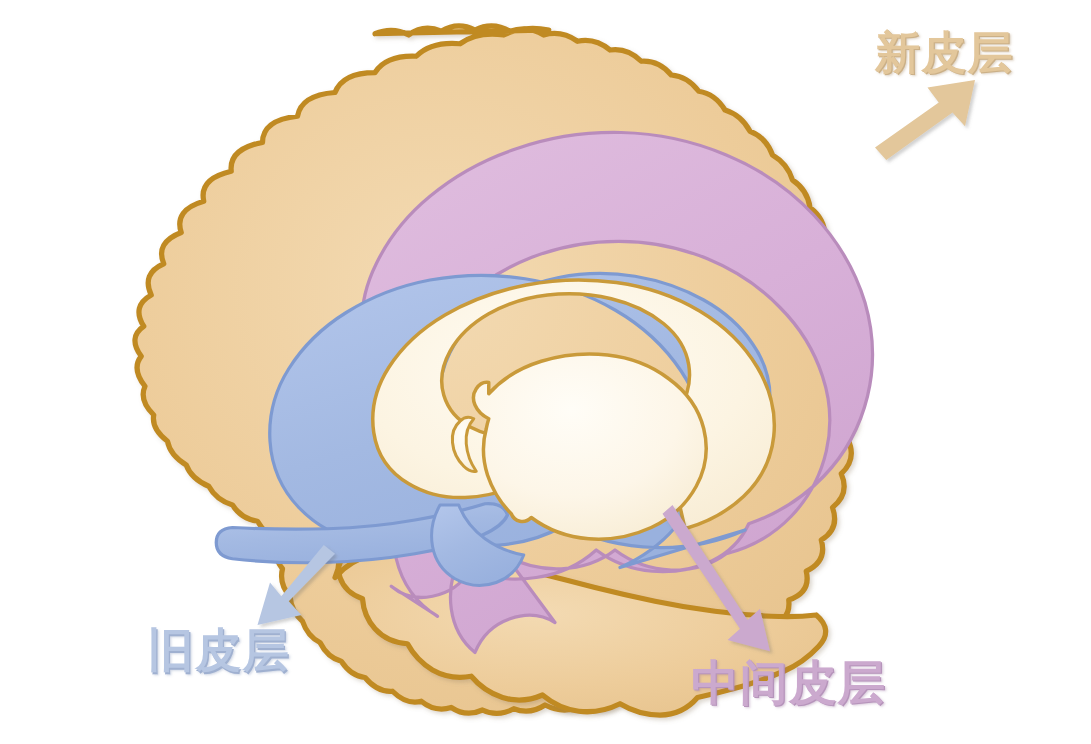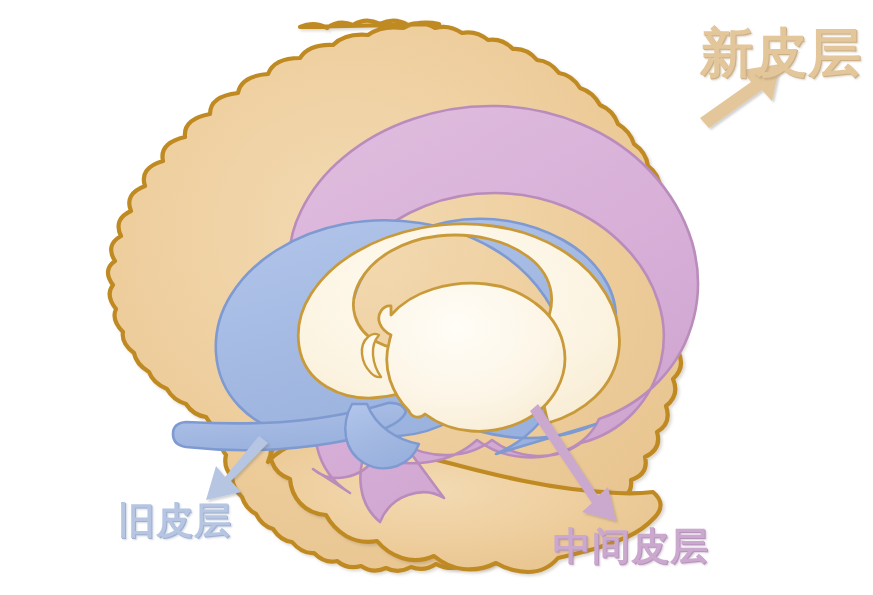--- a/index.html
+++ b/index.html
@@ -30,21 +30,21 @@
     position: absolute;
     font-family: "DejaVu Sans", "Liberation Sans", sans-serif;
     font-weight: 700;
     white-space: nowrap;
     letter-spacing: 1px;
     user-select: none;
   }
   #label-neocortex {
     left: 700px;
     top: 18px;
-    font-size: 53px;
+    font-size: 36px;
     color: #E3C79B;
     text-shadow: 1px 1px 0 #cbb087, 2px 2px 2px rgba(160,130,90,0.35);
   }
   #label-paleocortex {
     left: 118px;
     top: 496px;
     font-size: 37px;
     color: #B6C6E2;
     text-shadow: 1px 1px 0 #9fb0d0, 2px 2px 2px rgba(120,140,180,0.35);
   }

